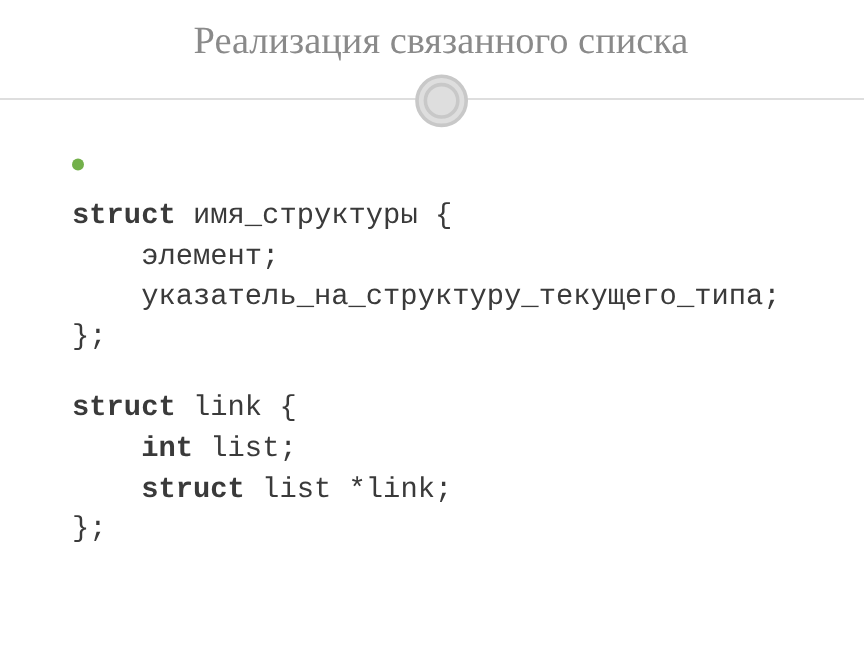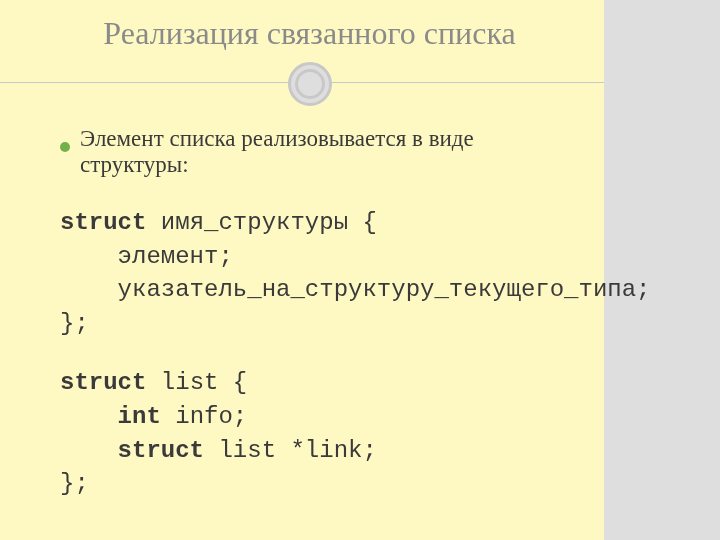--- a/index.html
+++ b/index.html
@@ -4,23 +4,23 @@
 <style>
   * { margin: 0; padding: 0; box-sizing: border-box; }
   html, body { width: 720px; height: 540px; overflow: hidden; }
   body {
     background: #dedede;
     font-family: Georgia, 'Times New Roman', serif;
     color: #333;
     position: relative;
   }
   .slide {
-    width: 604px;
+    width: 720px;
     height: 540px;
-    background: #fef9c3;
+    background: #ffffff;
     padding: 15px 45px 30px 60px;
     position: relative;
   }
   .title {
     text-align: center;
     font-size: 32px;
     font-weight: 400;
     color: #8a8a8a;
     margin-bottom: 8px;
     font-family: Georgia, 'Times New Roman', serif;
@@ -101,26 +101,25 @@
   <h1 class="title">Реализация связанного списка</h1>
 
   <div class="divider-wrap">
     <div class="hline"></div>
     <div class="ring-outer"></div>
     <div class="ring-inner"></div>
   </div>
 
   <div class="bullet-row">
     <span class="bullet-dot"></span>
-    <span class="bullet-text">Элемент списка реализовывается в виде структуры:</span>
   </div>
 
   <div class="code code-block"><span class="kw">struct</span><span> имя_структуры {</span>
 <span>    элемент;</span>
 <span>    указатель_на_структуру_текущего_типа;</span>
 <span>};</span></div>
 
-  <div class="code code-block"><span class="kw">struct</span><span> list {</span>
-<span class="kw">    int</span><span> info;</span>
+  <div class="code code-block"><span class="kw">struct</span><span> link {</span>
+<span class="kw">    int</span><span> list;</span>
 <span class="kw">    struct</span><span> list *link;</span>
 <span>};</span></div>
 
 </div>
 
 </body></html>

